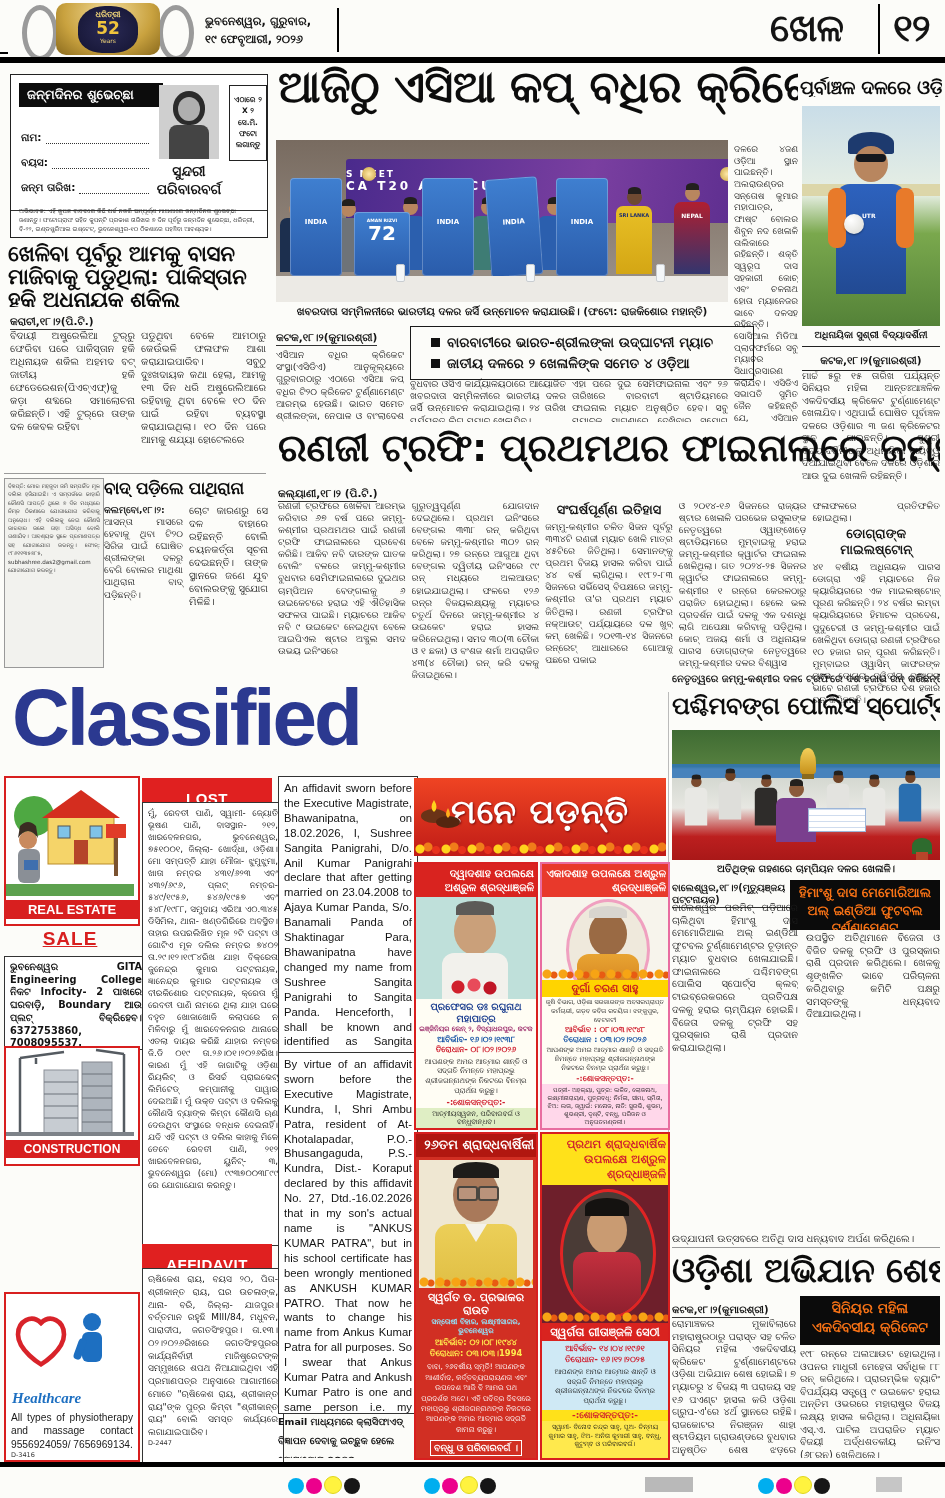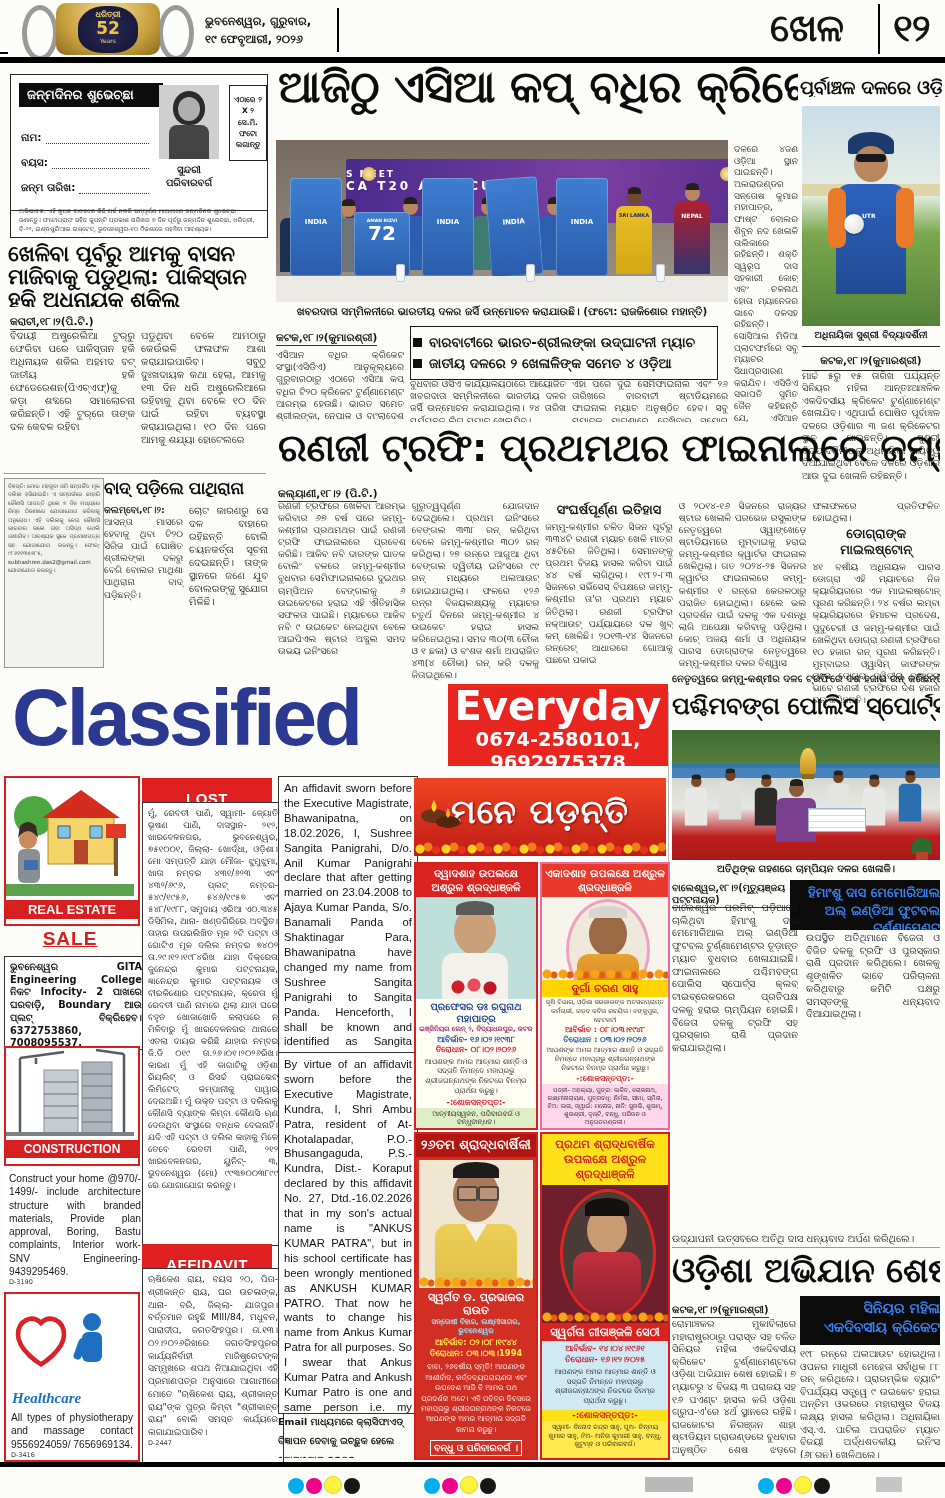--- a/index.html
+++ b/index.html
@@ -26,21 +26,21 @@
   .mb-navy{position:absolute;left:56px;top:3px;width:60px;height:47px;background:radial-gradient(#2a2a55,#141432);border-radius:45% 45% 40% 40%;color:#fff;text-align:center;}
   .sectionbar{font-weight:800;font-size:38px;letter-spacing:-1px;}
   
   .bdaybox{border:1.5px solid #222;background:#fff;}
   .bday-hdr{background:#0c0c0c;color:#fff;font-weight:bold;font-size:13px;padding:4px 8px;}
   .fieldrow{display:flex;align-items:flex-end;font-size:10.5px;font-weight:bold;margin-top:12px;}
   .dots{flex:1;border-bottom:1.5px dotted #333;height:10px;margin-left:4px;}
   .minibox{border:1.5px solid #222;font-size:7.5px;font-weight:bold;text-align:center;padding:8px 2px;line-height:1.5;}
   .fineprint{font-size:6.2px;line-height:1.45;color:#222;}
   
-  .bulletbox{border:1.5px solid #1a1a1a;padding:5px 2px;}
+  .bulletbox{border:1.5px solid #1a1a1a;padding:5px 20px;}
   .bulletline{display:flex;align-items:center;gap:7px;font-weight:800;font-size:13.5px;line-height:1.55;}
   .sq{width:9px;height:9px;background:#111;flex:0 0 auto;}
   
   .clsf-title{font-weight:800;font-size:80px;color:#2b3990;letter-spacing:-3px;line-height:.95;font-family:"Liberation Sans","DejaVu Sans",sans-serif;}
   .redbox{background:#e8251f;color:#fff;text-align:center;}
   
   .adbox{border:1px solid #333;background:#fff;padding:4px 5px;}
   .adbox-red{border:2px solid #d81f1f;background:#fff;}
   .adlabel{background:#d81f1f;color:#fff;font-weight:800;text-align:center;font-size:13px;padding:2px 0;font-family:"Liberation Sans",sans-serif;}
   .dno{font-size:6.5px;color:#333;}
@@ -48,27 +48,27 @@
   .entext{font-family:"Liberation Sans","DejaVu Sans",sans-serif;font-size:11.3px;line-height:1.32;}
   
   .mem-banner{background:linear-gradient(#ef4423,#c01c17);position:relative;overflow:hidden;}
   .mem-title{color:#fff;font-weight:800;font-size:33px;text-align:center;letter-spacing:1px;text-shadow:1px 1px 2px #7a0d0d;}
   .flowerstrip{position:absolute;left:0;right:0;bottom:0;height:15px;
      background-image:radial-gradient(circle at 6px 8px,#ffd21c 4px,transparent 5px),
                       radial-gradient(circle at 14px 6px,#f07c1a 4px,transparent 5px),
                       radial-gradient(circle at 22px 9px,#e8321c 3.5px,transparent 4.5px);
      background-size:26px 15px;background-repeat:repeat-x;}
   .memcard{border:2px solid #d81f1f;background:#fffdf4;display:flex;flex-direction:column;overflow:hidden;}
-  .memhdr{background:#d9231f;color:#fff;font-weight:800;text-align:center;font-size:10.5px;line-height:1.3;padding:3px 2px;}
+  .memhdr{background:#d9231f;color:#fff;font-weight:800;text-align:right;font-size:10.5px;line-height:1.3;padding:3px 2px;}
   .garland{height:12px;background-image:radial-gradient(circle at 5px 6px,#f7a414 4px,transparent 5px),radial-gradient(circle at 12px 7px,#e85b12 3px,transparent 4px);background-size:16px 12px;background-repeat:repeat-x;}
   .port{position:relative;overflow:hidden;}
   .head-c{position:absolute;border-radius:50%;}
   
   .dot{width:16px;height:16px;border-radius:50%;display:inline-block;margin-right:2px;}
-  .blackbox{background:#0b0b0b;color:#3b82f6;font-weight:800;text-align:right;line-height:1.35;}
+  .blackbox{background:#0b0b0b;color:#f97316;font-weight:800;text-align:center;line-height:1.35;}
   .person{position:absolute;}
   .person .hd{width:15px;height:15px;border-radius:50%;background:#b8865f;margin:0 auto;position:relative;}
   .person .hd::before{content:"";position:absolute;top:-3px;left:1px;right:1px;height:7px;border-radius:50% 50% 0 0;background:#23201d;}
   .person .bd{width:32px;height:54px;border-radius:7px 7px 0 0;margin:1px auto 0;}
   .jersey{position:absolute;border-radius:4px;color:#fff;font-weight:bold;text-align:center;
      background:linear-gradient(180deg,#3f7fd0,#2a5cab);box-shadow:inset 0 0 0 1px rgba(255,255,255,.25);}
 </style>
 </head>
 <body>
 
@@ -112,21 +112,21 @@
           <span>ଜନ୍ମ ତାରିଖ:</span>
           <span class="dots"></span>
         </div>
     </div>
 
     <div class="abs clip" style="left:148px;top:10px;width:60px;height:74px;background:#cfcfcf;filter:grayscale(1);">
       <div class="abs" style="left:14px;top:6px;width:32px;height:34px;border-radius:50% 50% 46% 46%;background:#2e2a28;"></div>
       <div class="abs" style="left:19px;top:12px;width:22px;height:24px;border-radius:50%;background:#cfa98a;"></div>
       <div class="abs" style="left:10px;top:40px;width:40px;height:34px;border-radius:8px 8px 0 0;background:#474340;"></div>
     </div>
-    <div class="abs ctr b" style="left:140px;top:88px;width:76px;font-size:10px;line-height:1.3;">
+    <div class="abs ctr b" style="left:140px;top:88px;width:76px;font-size:14px;line-height:1.3;font-family:Liberation Mono, monospace;">
       <span>ସୁନ୍ଦରୀ</span><br>
       <span>ପରିବାରବର୍ଗ</span>
     </div>
     <div class="abs minibox" style="left:218px;top:10px;width:32px;height:58px;">ଏଠାରେ ୨ X ୨ ସେ.ମି. ଫଟୋ ଲଗାନ୍ତୁ</div>
 
     <div class="abs" style="left:0;bottom:26px;width:100%;border-top:1px solid #333;"></div>
     <div class="abs fineprint" style="left:8px;bottom:3px;width:240px;">
       <span>ଅଭିଭାବକ: ଏହି କୁପନ ବାବଦରେ କିଛି ଖର୍ଚ୍ଚ ନକରି ସମ୍ପୂର୍ଣ୍ଣ ମାଗଣାରେ ଜନ୍ମଦିନର ଶୁଭେଚ୍ଛା ଜଣାନ୍ତୁ। ଫଟୋଗ୍ରାଫ ସହିତ କୁପନ୍‌ଟି ପ୍ରକାଶ ତାରିଖର</span>
       <span>୭ ଦିନ ପୂର୍ବରୁ ଜନ୍ମଦିନ ଶୁଭେଚ୍ଛା, ଧରିତ୍ରୀ, ବି-୨୨, ଇଣ୍ଡଷ୍ଟ୍ରିଆଲ ଇଷ୍ଟେଟ୍, ଭୁବନେଶ୍ୱର-୧୦ ଠିକଣାରେ ପହଞ୍ଚିବା ଆବଶ୍ୟକ।</span>
     </div>
@@ -258,24 +258,20 @@
     </div>
     <div class="bt jt" style="font-size:9.3px;">ଓ ୨୦୧୪-୧୬ ସିଜନରେ ରାଜ୍ୟର ଷ୍ଟାର ଖେଳାଳି ପରଭେଜ ରସୁଲଙ୍କ ନେତୃତ୍ୱରେ ଓ୍ୱାଙ୍ଖେଡ଼େ ଷ୍ଟାଡିୟମରେ ମୁମ୍ବାଇକୁ ହରାଇ ଜମ୍ମୁ-କଶ୍ମୀର କ୍ୱାର୍ଟର ଫାଇନାଲ ଖେଳିଥିଲା। ଗତ ୨୦୨୪-୨୫ ସିଜନର କ୍ୱାର୍ଟର ଫାଇନାଲରେ ଜମ୍ମୁ-କଶ୍ମୀର ୧ ରନ୍‌ରେ କେରଳଠାରୁ ପରାଜିତ ହୋଇଥିଲା। ହେଲେ ଭଲ ପ୍ରଦର୍ଶନ ପାଇଁ ଦଳକୁ ଏକ ଦଶନ୍ଧି ଲାଗି ଅପେକ୍ଷା କରିବାକୁ ପଡ଼ିଥିଲା। କୋଚ୍ ଅଜୟ ଶର୍ମା ଓ ଅଧିନାୟକ ପାରସ ଡୋଗ୍ରାଙ୍କ ନେତୃତ୍ୱରେ ଜମ୍ମୁ-କଶ୍ମୀର ଦଳର ବିଶ୍ୱାସ</div>
     <div>
       <div class="bt jt" style="font-size:9.3px;">ଫଳାଫଳରେ ପ୍ରତିଫଳିତ ହୋଇଥିଲା।</div>
       <div class="subhead">ଡୋଗ୍ରାଙ୍କ ମାଇଲଷ୍ଟୋନ୍</div>
       <div class="bt jt" style="font-size:9.3px;">୪୧ ବର୍ଷୀୟ ଅଧିନାୟକ ପାରସ ଡୋଗ୍ରା ଏହି ମ୍ୟାଚରେ ନିଜ କ୍ୟାରିୟରରେ ଏକ ମାଇଲଷ୍ଟୋନ୍ ପୂରଣ କରିଛନ୍ତି। ୨୪ ବର୍ଷର ଲମ୍ବା କ୍ୟାରିୟରରେ ହିମାଚଳ ପ୍ରଦେଶ, ପୁଦୁଚେରୀ ଓ ଜମ୍ମୁ-କଶ୍ମୀର ପାଇଁ ଖେଳିଥିବା ଡୋଗ୍ରା ରଣଜୀ ଟ୍ରଫିରେ ୧୦ ହଜାର ରନ୍ ପୂରଣ କରିଛନ୍ତି। ମୁମ୍ବାଇର ଓ୍ୱାସିମ୍ ଜାଫରଙ୍କ ପରେ ଡୋଗ୍ରା ଦ୍ୱିତୀୟ ବ୍ୟାଟର ଭାବେ ରଣଜୀ ଟ୍ରଫିରେ ଦଶ ହଜାର ରନ୍ କରିଛନ୍ତି।</div>
     </div>
   </div>
 
   <div class="abs clsf-title" style="left:12px;top:680px;">Classified</div>
-  <div class="abs redbox" style="left:448px;top:684px;width:220px;height:82px;">
-    <div class="b" style="font-size:40px;line-height:1.1;">Everyday</div>
-    <div class="b" style="font-size:19.5px;">0674-2580101, 9692975378</div>
-  </div>
 
   <div class="abs" style="left:668px;top:692px;width:1px;height:763px;background:#bbb;"></div>
 
   <div class="abs adbox-red" style="left:4px;top:776px;width:132px;height:146px;">
     <svg width="128" height="118" viewBox="0 0 128 118">
       <rect x="0" y="0" width="128" height="118" fill="#ffffff"></rect>
       <circle cx="28" cy="38" r="20" fill="#4ea842"></circle>
       <rect x="42" y="38" width="66" height="48" fill="#f5d469" stroke="#b98c2a"></rect>
       <polygon points="36,40 75,12 114,40" fill="#d42d1f"></polygon>
       <rect x="52" y="48" width="12" height="12" fill="#7fc3e8" stroke="#555"></rect>
@@ -319,24 +315,20 @@
         <line x1="14" y1="88" x2="14" y2="10"></line>
           <line x1="14" y1="10" x2="58" y2="4"></line>
           <line x1="30" y1="10" x2="30" y2="16"></line>
         <line x1="118" y1="88" x2="118" y2="6"></line>
           <line x1="118" y1="6" x2="90" y2="2"></line>
       </g>
       <rect x="0" y="84" width="128" height="4" fill="#7d8288"></rect>
     </svg>
     <div class="adlabel" style="font-size:12px;">CONSTRUCTION</div>
   </div>
-  <div class="abs adbox" style="left:4px;top:1168px;width:132px;height:120px;border:none;">
-    <div class="bt jt" style="font-size:10.2px;font-family:'Liberation Sans',sans-serif;">Construct your home @970/- 1499/- include architecture structure with branded materials, Provide plan approval, Boring, Bastu complaints, Interior work- SNV Engineering- 9439295469.</div>
-    <div class="dno">D-3190</div>
-  </div>
 
   <div class="abs adbox-red" style="left:4px;top:1292px;width:132px;height:166px;border-width:2.5px;">
     <svg width="126" height="92" viewBox="0 0 126 92">
       <rect width="126" height="92" fill="#fff"></rect>
       <path d="M40 30 C40 18 28 12 20 20 C12 12 0 18 0 30 C0 44 20 56 20 56 C20 56 40 44 40 30 Z" transform="translate(12,6) scale(1.15)" fill="none" stroke="#d8232a" stroke-width="4"></path>
       <circle cx="86" cy="28" r="9" fill="#1d6fc1"></circle>
       <rect x="76" y="38" width="20" height="30" rx="6" fill="#1d6fc1"></rect>
       <rect x="70" y="44" width="8" height="22" rx="4" fill="#1d6fc1" transform="rotate(20 74 55)"></rect>
     </svg>
     <div class="b" style="color:#1d6fc1;font-size:15px;font-style:italic;margin:0 0 4px 6px;font-family:'Liberation Serif',serif;">Healthcare</div>

